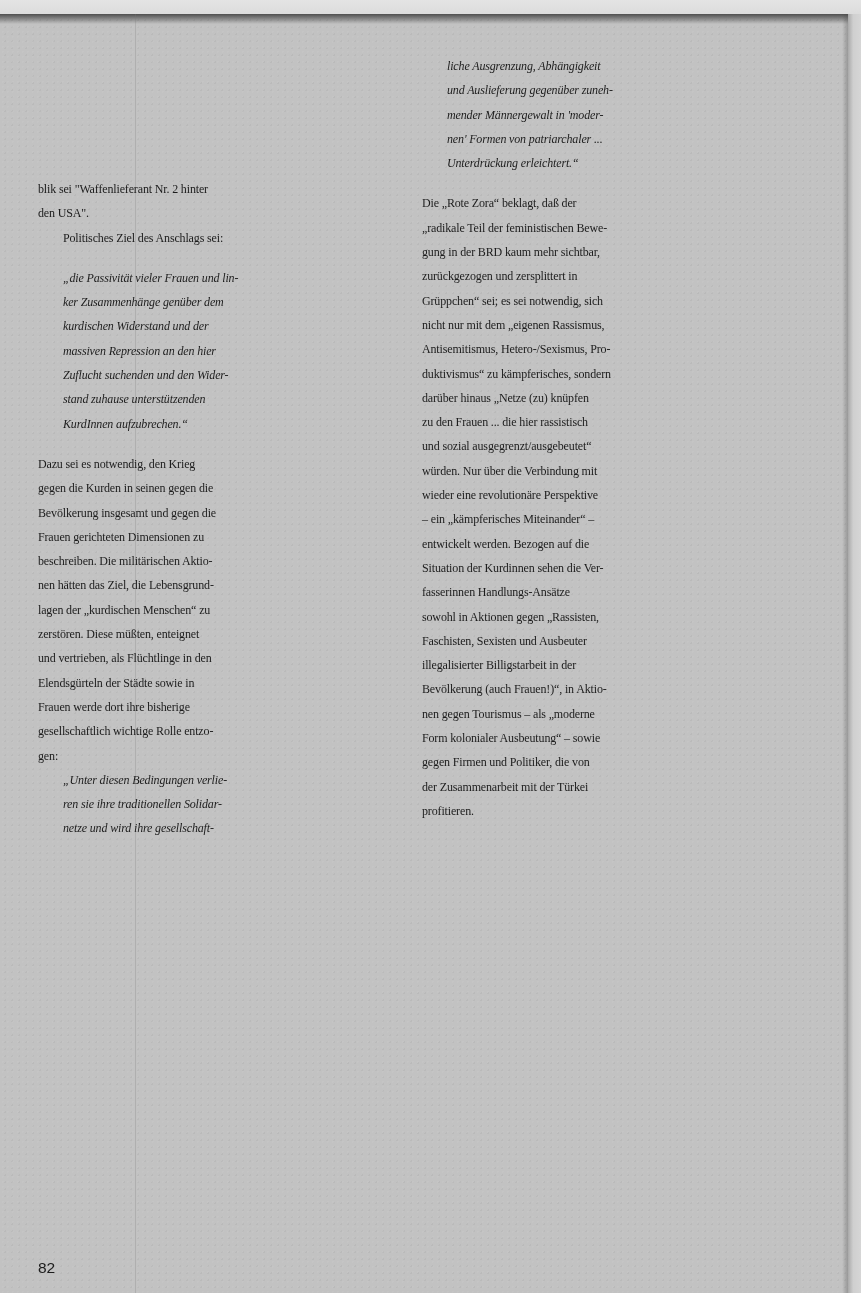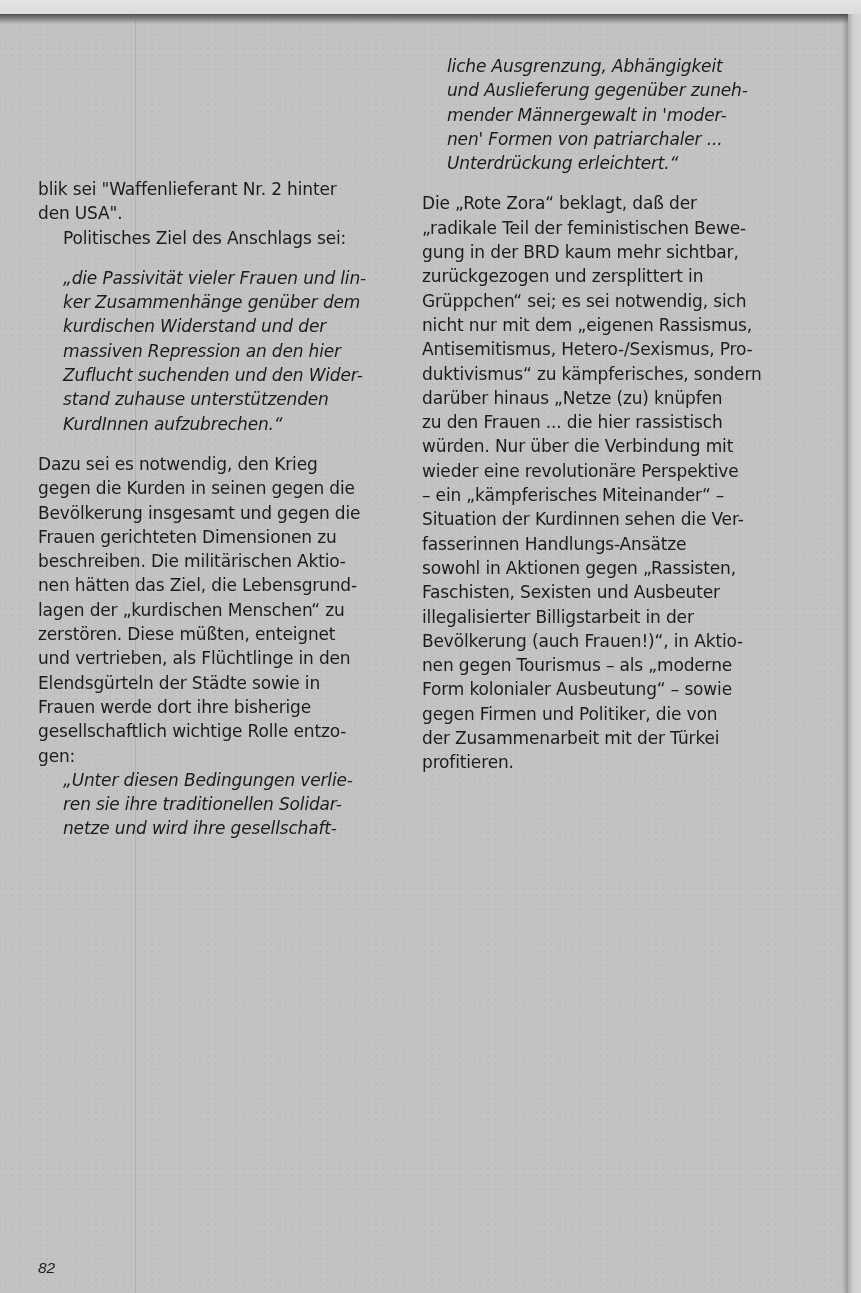--- a/index.html
+++ b/index.html
@@ -53,23 +53,24 @@
       background: linear-gradient(90deg, #a9a9a9, #cfcfcf 40%, #d6d6d6);
     }
     .fold-line {
       position: absolute;
       left: 135px; top: 0;
       width: 1px; height: 1279px;
       background: rgba(120,120,120,0.25);
     }
     .column {
       position: absolute;
-      font-size: 17px;
+      font-size: 12px;
       line-height: 24.3px;
       letter-spacing: -0.15px;
+      font-family: Liberation Serif, serif;
     }
     .col-left {
       left: 38px;
       top: 163px;
       width: 350px;
     }
     .col-right {
       left: 422px;
       top: 40px;
       width: 370px;
@@ -94,21 +95,20 @@
       padding-left: 25px;
     }
     .page-number {
       position: absolute;
       left: 38px;
       top: 1244px;
       font-size: 15.5px;
       line-height: 20px;
       font-family: "Liberation Sans", sans-serif;
       color: #1c1c1c;
-      font-style: italic;
     }
   </style>
 </head>
 <body>
 
 <div class="top-margin"></div>
 <div class="right-strip"></div>
 
 <div class="page">
   <div class="page-top-shadow"></div>
@@ -169,23 +169,25 @@
       <span class="line">Die „Rote Zora“ beklagt, daß der</span>
       <span class="line">„radikale Teil der feministischen Bewe-</span>
       <span class="line">gung in der BRD kaum mehr sichtbar,</span>
       <span class="line">zurückgezogen und zersplittert in</span>
       <span class="line">Grüppchen“ sei; es sei notwendig, sich</span>
       <span class="line">nicht nur mit dem „eigenen Rassismus,</span>
       <span class="line">Antisemitismus, Hetero-/Sexismus, Pro-</span>
       <span class="line">duktivismus“ zu kämpferisches, sondern</span>
       <span class="line">darüber hinaus „Netze (zu) knüpfen</span>
       <span class="line">zu den Frauen ... die hier rassistisch</span>
+      <span class="line">und sozial ausgegrenzt/ausgebeutet“</span>
       <span class="line">würden. Nur über die Verbindung mit</span>
       <span class="line">wieder eine revolutionäre Perspektive</span>
       <span class="line">– ein „kämpferisches Miteinander“ –</span>
+      <span class="line">entwickelt werden. Bezogen auf die</span>
       <span class="line">Situation der Kurdinnen sehen die Ver-</span>
       <span class="line">fasserinnen Handlungs-Ansätze</span>
       <span class="line">sowohl in Aktionen gegen „Rassisten,</span>
       <span class="line">Faschisten, Sexisten und Ausbeuter</span>
       <span class="line">illegalisierter Billigstarbeit in der</span>
       <span class="line">Bevölkerung (auch Frauen!)“, in Aktio-</span>
       <span class="line">nen gegen Tourismus – als „moderne</span>
       <span class="line">Form kolonialer Ausbeutung“ – sowie</span>
       <span class="line">gegen Firmen und Politiker, die von</span>
       <span class="line">der Zusammenarbeit mit der Türkei</span>

